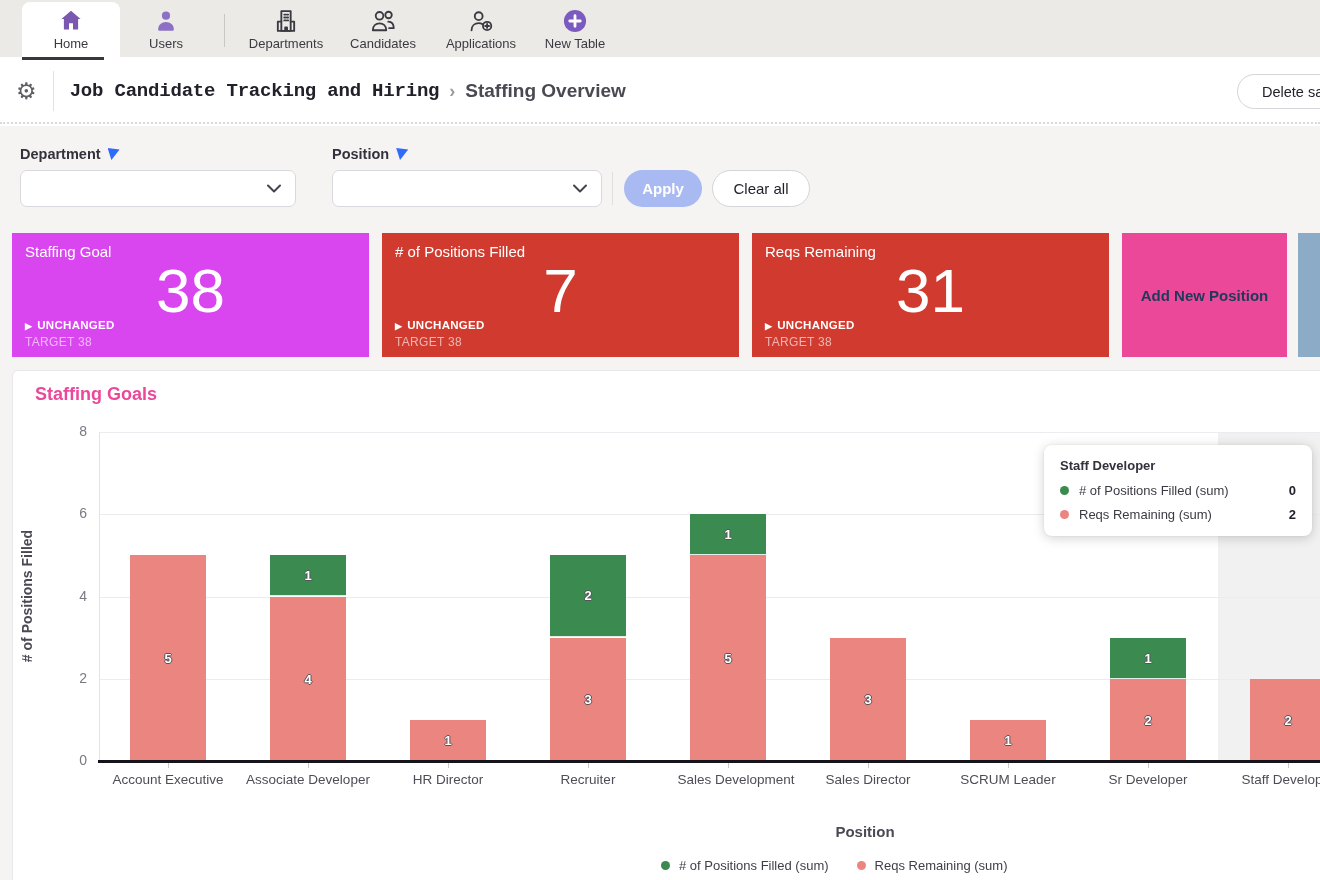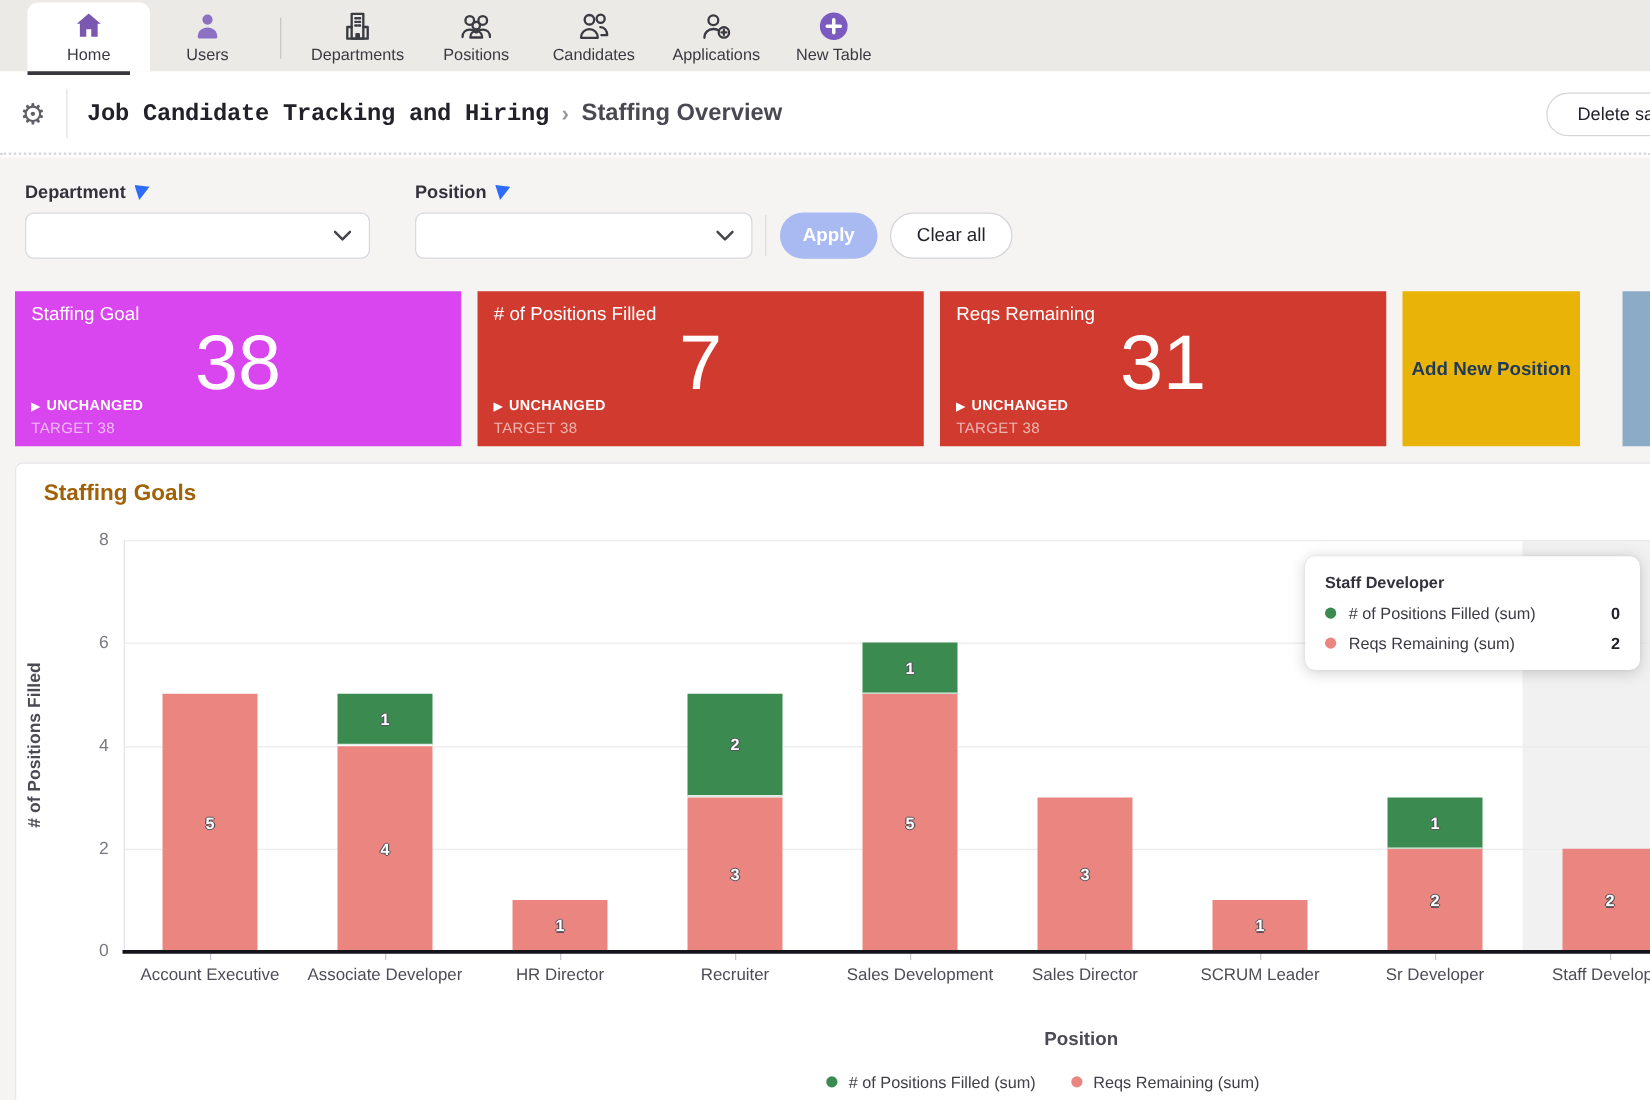--- a/index.html
+++ b/index.html
@@ -57,21 +57,21 @@
     color:#fff; letter-spacing:.3px; }
   .kpi .ktrend .tri { font-size:9px; margin-right:5px; }
   .kpi .ktarget { position:absolute; left:13px; bottom:8px; font-size:12px;
     color:rgba(255,255,255,.62); letter-spacing:.3px; }
   .kpi-action { display:flex; align-items:center; justify-content:center;
     font-size:15px; font-weight:600; }
 
   
   .chart-card { position:absolute; left:12px; top:244px; width:1400px; height:530px;
     background:#fff; border:1px solid #E7E6EA; border-radius:6px; }
-  .chart-title { position:absolute; left:22px; top:13px; font-size:18px; font-weight:800; color:#a16207; }
+  .chart-title { position:absolute; left:22px; top:13px; font-size:18px; font-weight:800; color:#ec4899; }
   .band { position:absolute; background:rgba(0,0,0,.055); }
   .gridline { position:absolute; height:1px; background:#ECEBF0; }
   .yaxisline { position:absolute; width:1px; background:#E4E3E9; }
   .xaxisline { position:absolute; height:3px; background:#15141A; }
   .ytick { position:absolute; width:40px; text-align:right; font-size:14px; color:#7A7982; }
   .barseg { position:absolute; display:flex; align-items:center; justify-content:center; cursor:pointer; }
   .barseg .bval { font-size:13px; font-weight:700; color:#fff;
     text-shadow:-1px 0 0 #55545C, 1px 0 0 #55545C, 0 -1px 0 #55545C, 0 1px 0 #55545C; }
   .tickmark { position:absolute; width:1px; height:5px; background:#C8C7CF; }
   .xcat { position:absolute; width:150px; text-align:center; font-size:13.5px; color:#4E4D57; white-space:nowrap; }
@@ -114,32 +114,20 @@
       <div class="nav-divider"></div>
       <div class="nav-tab" style="width: 98px;">
         <div class="nicon">
           <svg width="28" height="28" viewBox="0 0 24 24">
             <rect x="8" y="3.5" width="8" height="17" stroke="#3A3A42" stroke-width="1.6" fill="none" stroke-linecap="round" stroke-linejoin="round"></rect>
             <path d="M5 20.5h14M5 20.5v-8h3M19 20.5v-8h-3M10.5 6.5h1M12.8 6.5h1M10.5 9h1M12.8 9h1M10.5 11.5h1M12.8 11.5h1M11.3 20.5v-3h1.6v3" stroke="#3A3A42" stroke-width="1.6" fill="none" stroke-linecap="round" stroke-linejoin="round"></path>
           </svg>
         </div>
         <div class="nlabel">Departments</div>
       </div>
-      <div class="nav-tab" style="width: 92px;">
-        <div class="nicon">
-          <svg width="30" height="28" viewBox="0 0 26 24">
-            <circle cx="8.5" cy="8" r="3" stroke="#3A3A42" stroke-width="1.6" fill="none" stroke-linecap="round" stroke-linejoin="round"></circle>
-            <circle cx="17.5" cy="8" r="3" stroke="#3A3A42" stroke-width="1.6" fill="none" stroke-linecap="round" stroke-linejoin="round"></circle>
-            <path d="M3.5 19.5c0-3.2 2.2-5.2 5-5.2 1.7 0 3.2.7 4.1 1.9M22.5 19.5c0-3.2-2.2-5.2-5-5.2-1.7 0-3.2.7-4.1 1.9" stroke="#3A3A42" stroke-width="1.6" fill="none" stroke-linecap="round" stroke-linejoin="round"></path>
-            <circle cx="13" cy="11.5" r="2.6" stroke="#3A3A42" stroke-width="1.6" fill="none" stroke-linecap="round" stroke-linejoin="round"></circle>
-            <path d="M8.9 19.8c0-2.7 1.8-4.4 4.1-4.4s4.1 1.7 4.1 4.4z" stroke="#3A3A42" stroke-width="1.6" fill="none" stroke-linecap="round" stroke-linejoin="round"></path>
-          </svg>
-        </div>
-        <div class="nlabel">Positions</div>
-      </div>
       <div class="nav-tab" style="width: 96px;">
         <div class="nicon">
           <svg width="30" height="28" viewBox="0 0 26 24">
             <circle cx="10" cy="7.5" r="3.3" stroke="#3A3A42" stroke-width="1.6" fill="none" stroke-linecap="round" stroke-linejoin="round"></circle>
             <path d="M4.2 20c0-3.7 2.6-6 5.8-6s5.8 2.3 5.8 6z" stroke="#3A3A42" stroke-width="1.6" fill="none" stroke-linecap="round" stroke-linejoin="round"></path>
             <circle cx="17.8" cy="6.8" r="2.8" stroke="#3A3A42" stroke-width="1.6" fill="none" stroke-linecap="round" stroke-linejoin="round"></circle>
             <path d="M17.6 12.6c2.9.2 4.7 2.4 4.7 5.6h-4" stroke="#3A3A42" stroke-width="1.6" fill="none" stroke-linecap="round" stroke-linejoin="round"></path>
           </svg>
         </div>
         <div class="nlabel">Candidates</div>
@@ -213,21 +201,21 @@
           <div class="kvalue">7</div>
           <div class="ktrend"><span class="tri">▶</span>UNCHANGED</div>
           <div class="ktarget">TARGET 38</div>
         </div>
         <div class="kpi" style="left: 752px; width: 357px; background: rgb(209, 58, 46);">
           <div class="klabel">Reqs Remaining</div>
           <div class="kvalue">31</div>
           <div class="ktrend"><span class="tri">▶</span>UNCHANGED</div>
           <div class="ktarget">TARGET 38</div>
         </div>
-        <div class="kpi kpi-action" style="left: 1122px; width: 142px; background: #eab308; color: rgb(29, 58, 91);">
+        <div class="kpi kpi-action" style="left: 1122px; width: 165px; background: #ec4899; color: rgb(29, 58, 91);">
           <span>Add New Position</span>
         </div>
         <div class="kpi" style="left: 1298px; width: 90px; background: rgb(140, 171, 199);"></div>
       </div>
 
     <div class="chart-card">
       <div class="chart-title">Staffing Goals</div>
       <div id="chart-area">
           <div class="band" style="left: 1205px; top: 61px; width: 140px; height: 329px;"></div>
           <div class="ytick" style="left: 34px; top: 381px;">0</div>

